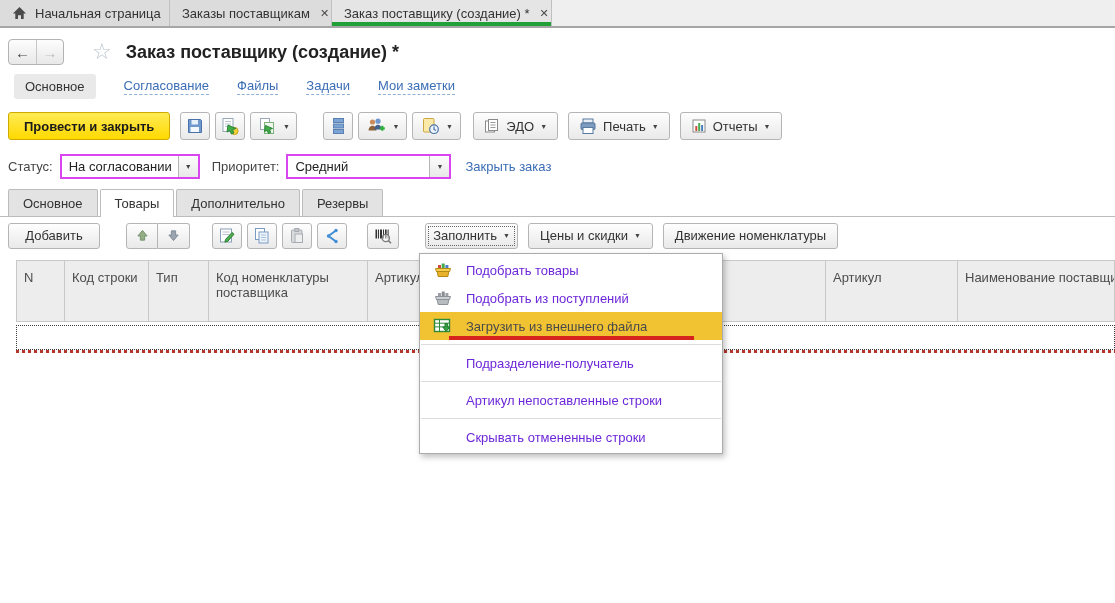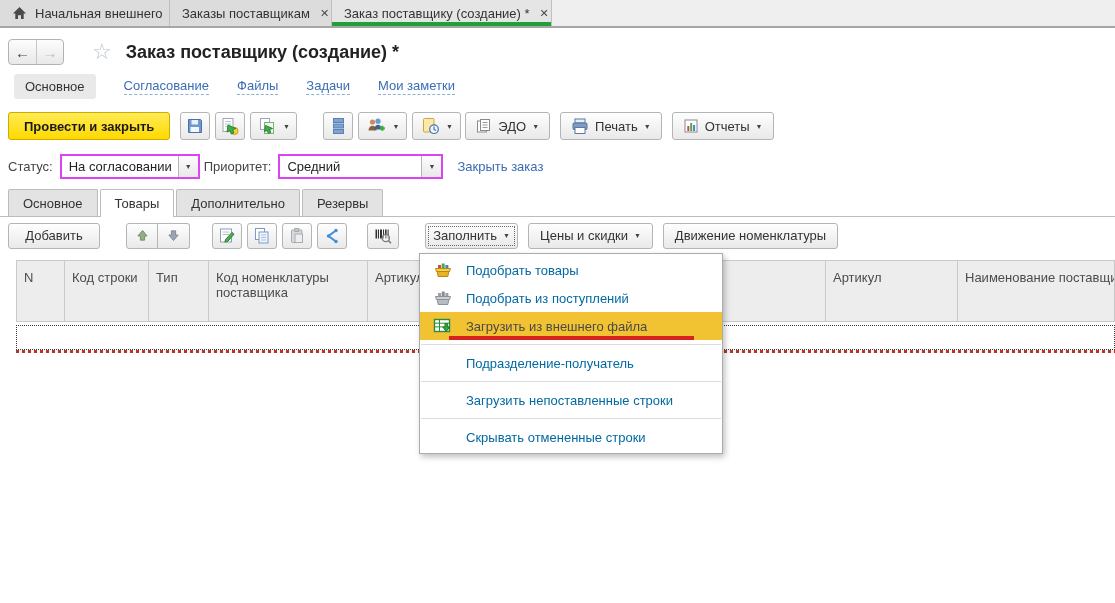--- a/index.html
+++ b/index.html
@@ -32,21 +32,21 @@
 
   
   .cmdbar { display:flex; align-items:center; height:44px; padding-left:8px; }
   .btn { height:28px; border:1px solid #b5b5b5; border-radius:3px;
     background:linear-gradient(#fefefe,#e9e9e9); display:inline-flex; align-items:center;
     justify-content:center; gap:6px; color:#333; padding:0 10px; cursor:pointer; white-space:nowrap; }
   .btn.icononly { width:30px; padding:0; }
   .btn.yellow { background:linear-gradient(#ffeb55,#ffd900); border-color:#cfab00;
     font-weight:bold; color:#1a1a1a; padding:0 15px; }
   .caret { font-size:7px; color:#444; line-height:1; }
-  .ml5{margin-left:5px;} .ml10{margin-left:10px;} .ml12{margin-left:4px;}
+  .ml5{margin-left:5px;} .ml10{margin-left:10px;} .ml12{margin-left:12px;}
   .ml20{margin-left:20px;} .ml22{margin-left:22px;} .ml26{margin-left:26px;}
 
   
   .statusrow { display:flex; align-items:center; height:36px; padding-left:8px; color:#444; }
   .combo { display:flex; height:25px; border:2px solid #d946ef; background:#fff; margin-left:7px; }
   .combo .val { display:flex; align-items:center; padding:0 7px; color:#222; flex:1; overflow:hidden; white-space:nowrap; }
   .combo .dd { width:20px; border-left:1px solid #b5b5b5; background:linear-gradient(#fdfdfd,#e8e8e8);
     display:flex; align-items:center; justify-content:center; }
   .combo.status { width:140px; } .combo.priority { width:165px; }
   .plainlink { color:#3b6db5; margin-left:14px; cursor:pointer; }
@@ -71,42 +71,42 @@
   .tablewrap { margin:6px 0 0 16px; width:1099px; }
   .thead { display:flex; border:1px solid #c9c9c9; background:#ededed; height:62px; }
   .th { border-right:1px solid #c9c9c9; padding:9px 7px 0; color:#4c4c4c; overflow:hidden; }
   .th:last-child { border-right:none; flex:1; white-space:nowrap; }
   .focusrow { height:25px; margin-top:3px; border:1px dotted #3a3a3a; background:#fff; }
   .redline { height:3px; background:repeating-linear-gradient(90deg,#b5352a 0 3px,#f5f5f5 3px 6px); }
 
   
   .menu { position:absolute; left:419px; top:253px; width:304px; background:#fff;
     border:1px solid #ababab; box-shadow:2px 3px 6px rgba(0,0,0,.25); z-index:50; padding:2px 0; }
-  .mitem { position:relative; height:28px; display:flex; align-items:center; color:#0369a1; cursor:pointer; }
+  .mitem { position:relative; height:28px; display:flex; align-items:center; color:#6d28d9; cursor:pointer; }
   .mitem .micon { width:46px; display:flex; align-items:center; justify-content:center; }
   .mitem .mlabel { flex:1; white-space:nowrap; }
   .mitem.hl { background:#f1c232; color:#4a4a4a;align-items:center; }
   .redunder { position:absolute; left:29px; bottom:0; width:245px; height:4px; background:#d7231d; }
   .msep { height:1px; background:#dcdcdc; margin:4px 1px; }
 
   svg { display:block; }
 </style>
 </head>
 <body>
 
 <div class="app">
 
   <div class="tabbar">
     <div class="wtab home">
       <span>
         <svg width="15" height="14" viewBox="0 0 16 15">
             <path d="M8 1 L15 8 H12.5 V14 H9.6 V10 H6.4 V14 H3.5 V8 H1 Z" fill="#4a4a4a"></path>
           </svg>
       </span>
-      <span>Начальная внешнего</span>
+      <span>Начальная страница</span>
     </div>
     <div class="wtab t2">
       <span>Заказы поставщикам</span>
       <span class="closex">✕</span>
     </div>
     <div class="wtab active">
       <span>Заказ поставщику (создание) *</span>
       <span class="closex">✕</span>
     </div>
   </div>
@@ -414,21 +414,21 @@
       <span class="redunder"></span>
     </div>
     <div class="msep"></div>
     <div class="mitem">
       <span class="micon"></span>
       <span class="mlabel">Подразделение-получатель</span>
     </div>
     <div class="msep"></div>
     <div class="mitem">
       <span class="micon"></span>
-      <span class="mlabel">Загрузить непоставленные строки</span>
+      <span class="mlabel">Артикул непоставленные строки</span>
     </div>
     <div class="msep"></div>
     <div class="mitem">
       <span class="micon"></span>
       <span class="mlabel">Скрывать отмененные строки</span>
     </div>
   </div>
 
 </div>
 

